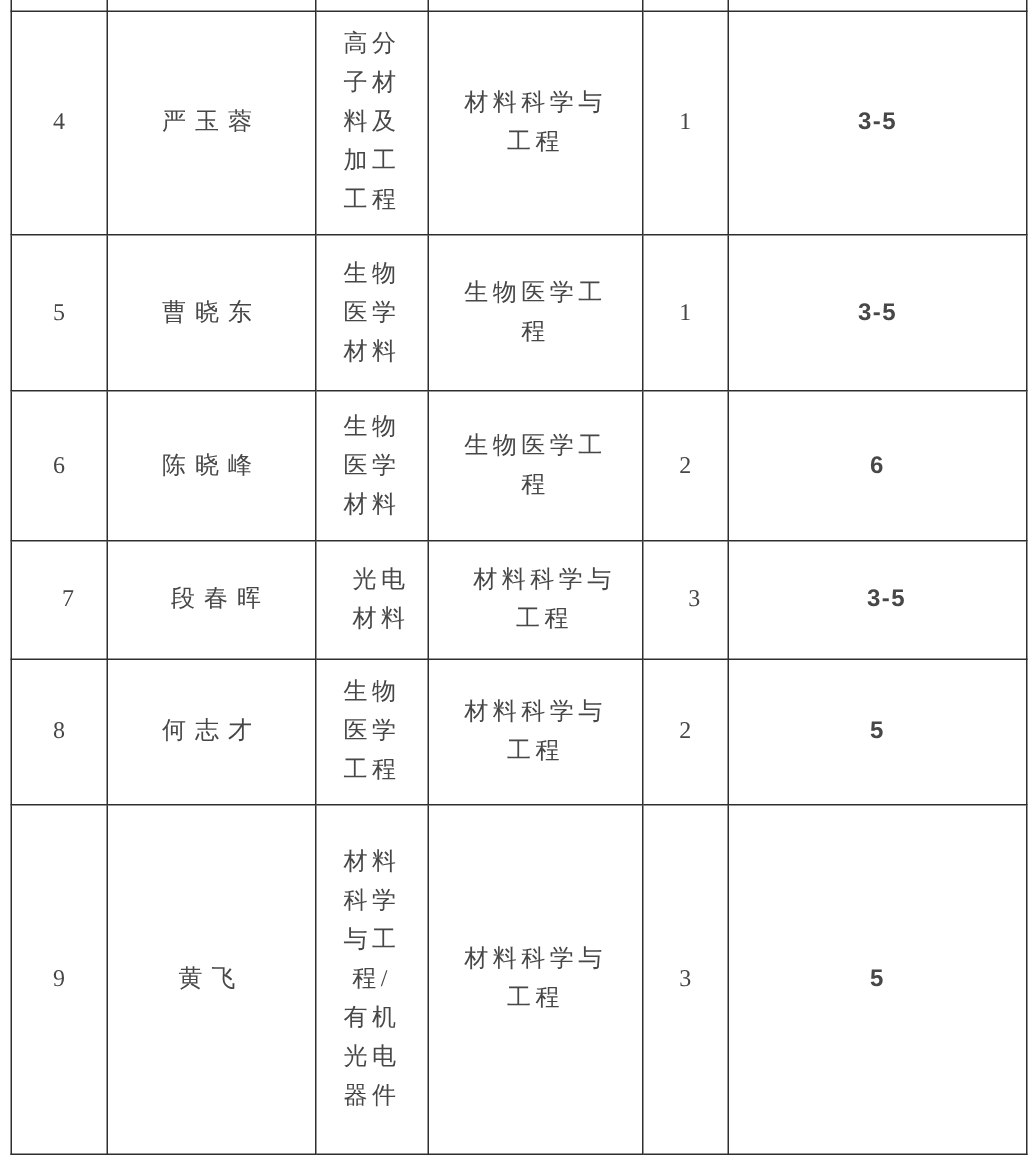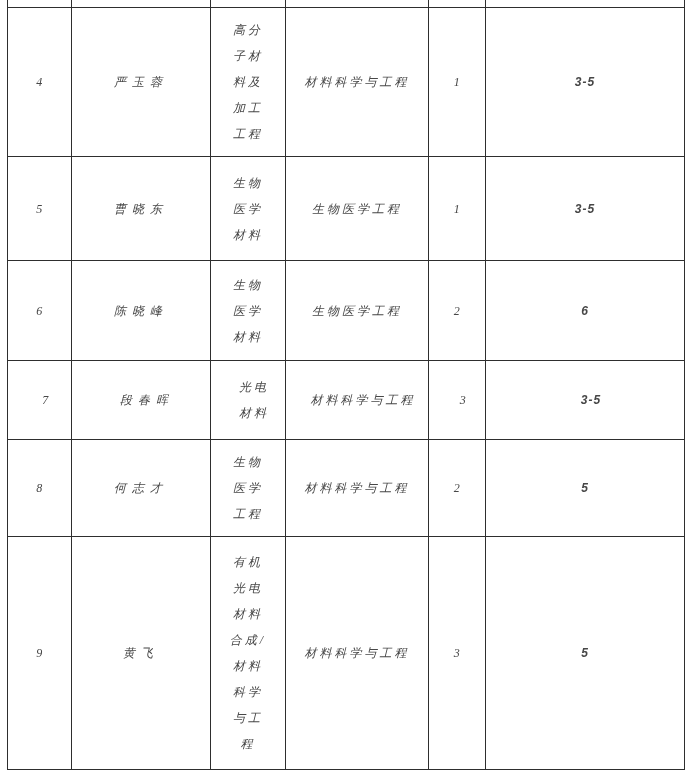--- a/index.html
+++ b/index.html
@@ -22,24 +22,23 @@
     border-collapse: collapse;
     table-layout: fixed;
     width: 677px;
   }
   table.doc-table td {
     border: 1px solid #2e2e2e;
     text-align: center;
     vertical-align: middle;
     padding: 0;
     color: #474747;
-    font-size: 12px;
+    font-size: 16px;
     line-height: 26px;
     overflow: hidden;
-    font-style: italic;
   }
   
   tr.sliver td {
     border-top: none;
     height: 7px;
   }
   tr.row-4 td { height: 148px; }
   tr.row-5 td { height: 103px; }
   tr.row-6 td { height: 99px; }
   tr.row-7 td { height: 78px; padding-left: 12px; }
@@ -156,21 +155,21 @@
             <div class="wrap">材料科学与工程</div>
           </td>
         <td class="col-count">2</td>
         <td class="col-duration">5</td>
       </tr>
 
       <tr class="row-9">
         <td class="col-seq">9</td>
         <td class="col-name">黄飞</td>
         <td class="col-direction">
-            <div class="wrap">有机光电材料合成/材料科学与工程</div>
+            <div class="wrap">材料科学与工程/有机光电器件</div>
           </td>
         <td class="col-major">
             <div class="wrap">材料科学与工程</div>
           </td>
         <td class="col-count">3</td>
         <td class="col-duration">5</td>
       </tr>
     </tbody>
   </table>
 </div>

